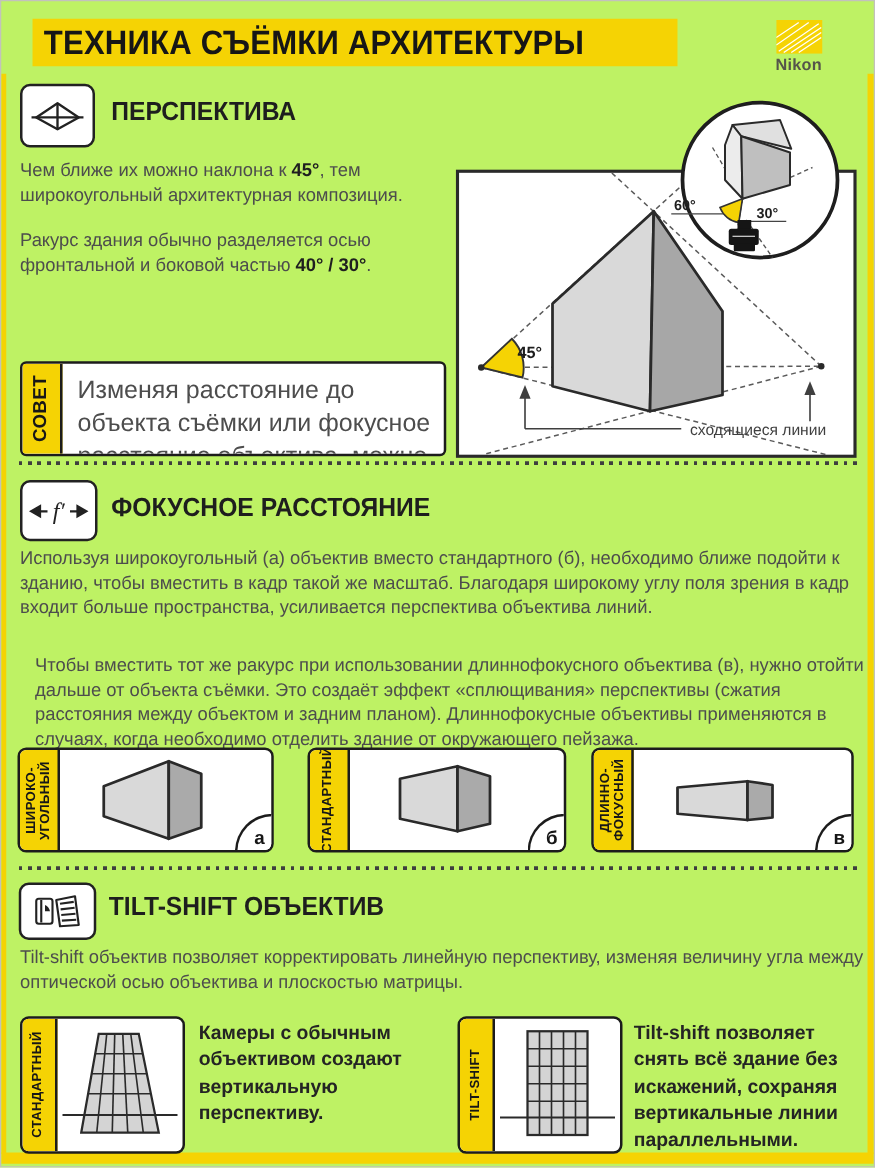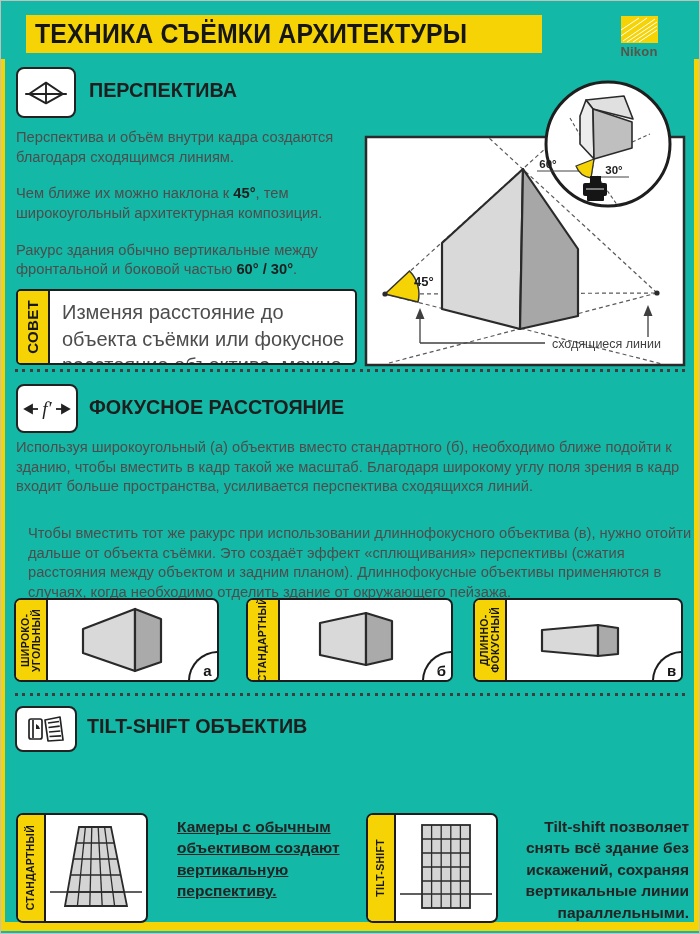--- a/index.html
+++ b/index.html
@@ -1,18 +1,18 @@
 <!DOCTYPE html>
 <html><head>
 <meta charset="utf-8">
 <style>
   html,body{margin:0;padding:0;background:#e8e8e4;}
   #poster{
     position:relative;width:698px;height:932px;margin:0 auto;
-    background:#14b8a6;border:1px solid #c2c2bc;overflow:hidden;
+    background:#bef264;border:1px solid #c2c2bc;overflow:hidden;
     font-family:"Liberation Sans",sans-serif;color:#4a4a4a;
   }
   .abs{position:absolute;}
   
   .edge{background:#f5d304;}
   
   .title-bar{left:25px;top:14px;width:516px;height:38px;background:#f5d304;display:flex;align-items:center;}
   .title-bar h1{
     margin:0 0 0 9px;font-size:27px;font-weight:800;color:#161616;letter-spacing:.2px;
     transform:scaleX(.92);transform-origin:left center;white-space:nowrap;
@@ -88,23 +88,22 @@
       <g stroke="#222" stroke-width="2" fill="none" stroke-linejoin="round">
         <line x1="2" y1="19" x2="46" y2="19"></line>
         <polygon points="6,19 24,7 42,19 24,29"></polygon>
         <line x1="24" y1="7" x2="24" y2="29"></line>
       </g>
     </svg>
   </div>
   <div class="abs sec-h" style="left:88px;top:77px;">ПЕРСПЕКТИВА</div>
 
   <div class="abs col" style="left:15px;top:127px;width:338px;">
-    <p class="para">Перспектива и объём внутри кадра создаются благодаря сходящимся линиям.</p>
     <p class="para"><span>Чем ближе их можно наклона к </span><b>45°</b><span>, тем широкоугольный архитектурная композиция.</span></p>
-    <p class="para"><span>Ракурс здания обычно вертикальные между фронтальной и боковой частью </span><b>60° / 30°</b><span>.</span></p>
+    <p class="para"><span>Ракурс здания обычно разделяется осью фронтальной и боковой частью </span><b>40° / 30°</b><span>.</span></p>
   </div>
 
   <div class="abs tip-box" style="left:15px;top:288px;width:337px;height:72px;">
     <div class="tip-strip">
       <span class="vlabel">СОВЕТ</span>
     </div>
     <div class="tip-text">Изменяя расстояние до объекта съёмки или фокусное расстояние объектива, можно добиться желаемой перспективы.</div>
   </div>
 
   <svg class="abs" style="left:361px;top:72px;" width="338" height="300" viewBox="0 0 338 300">
@@ -168,21 +167,21 @@
         <line x1="5" y1="15" x2="15" y2="15"></line>
         <polygon points="2,15 9,11 9,19"></polygon>
         <line x1="33" y1="15" x2="43" y2="15"></line>
         <polygon points="46,15 39,11 39,19"></polygon>
       </g>
       <text x="24" y="21" text-anchor="middle" font-size="19" font-style="italic" font-family="'Liberation Serif',serif" fill="#222">f′</text>
     </svg>
   </div>
   <div class="abs sec-h" style="left:88px;top:394px;">ФОКУСНОЕ РАССТОЯНИЕ</div>
 
-  <p class="abs para" style="left:15px;top:437px;width:676px;margin:0;">Используя широкоугольный (а) объектив вместо стандартного (б), необходимо ближе подойти к зданию, чтобы вместить в кадр такой же масштаб. Благодаря широкому углу поля зрения в кадр входит больше пространства, усиливается перспектива сходящихся линий.</p>
+  <p class="abs para" style="left:15px;top:437px;width:676px;margin:0;">Используя широкоугольный (а) объектив вместо стандартного (б), необходимо ближе подойти к зданию, чтобы вместить в кадр такой же масштаб. Благодаря широкому углу поля зрения в кадр входит больше пространства, усиливается перспектива объектива линий.</p>
   <p class="abs para" style="left:15px;top:511px;width:676px;margin:12px;">Чтобы вместить тот же ракурс при использовании длиннофокусного объектива (в), нужно отойти дальше от объекта съёмки. Это создаёт эффект «сплющивания» перспективы (сжатия расстояния между объектом и задним планом). Длиннофокусные объективы применяются в случаях, когда необходимо отделить здание от окружающего пейзажа.</p>
 
   <div class="abs frame-box" style="left:13px;top:597px;width:201px;height:80px;">
     <div class="strip lens-strip">
         <span class="vlabel">ШИРОКО-
 УГОЛЬНЫЙ</span>
       </div>
     <div class="draw-area">
       <svg width="160" height="76" viewBox="0 0 160 76">
         <g stroke="#2a2a2a" stroke-width="2.2" stroke-linejoin="round">
@@ -236,20 +235,21 @@
         <polygon points="21,6 36,3 39,26 24,27"></polygon>
         <line x1="24" y1="9" x2="35" y2="7.5"></line>
         <line x1="24.5" y1="13.5" x2="35.7" y2="12.2"></line>
         <line x1="25" y1="18" x2="36.4" y2="17"></line>
         <line x1="25.5" y1="22.5" x2="37" y2="21.8"></line>
       </g>
     </svg>
   </div>
   <div class="abs sec-h" style="left:86px;top:713px;">TILT-SHIFT ОБЪЕКТИВ</div>
 
+  <p class="abs para" style="left:15px;top:756px;width:676px;margin:0;">Tilt-shift объектив позволяет корректировать линейную перспективу, изменяя величину угла между оптической осью объектива и плоскостью матрицы.</p>
 
   <div class="abs frame-box" style="left:15px;top:812px;width:128px;height:106px;">
     <div class="strip card-strip">
         <span class="vlabel">СТАНДАРТНЫЙ</span>
       </div>
     <div class="draw-area">
       <svg width="96" height="100" viewBox="0 0 96 100">
         <polygon points="17,88 31,9 63,9 79,88" fill="#d4d4d4" stroke="#2a2a2a" stroke-width="1.8"></polygon>
         <g stroke="#2a2a2a" stroke-width="1.3">
           <line x1="28.2" y1="25" x2="66.2" y2="25"></line>
@@ -258,21 +258,21 @@
           <line x1="19.5" y1="74" x2="76.2" y2="74"></line>
           <line x1="37.4" y1="9" x2="29.4" y2="88"></line>
           <line x1="43.8" y1="9" x2="41.8" y2="88"></line>
           <line x1="50.2" y1="9" x2="54.2" y2="88"></line>
           <line x1="56.6" y1="9" x2="66.6" y2="88"></line>
         </g>
         <line x1="2" y1="74" x2="94" y2="74" stroke="#2a2a2a" stroke-width="1.7"></line>
       </svg>
     </div>
   </div>
-  <div class="abs card-text" style="left:176px;top:815px;width:176px;text-decoration:underline;">Камеры с обычным объективом создают вертикальную перспективу.</div>
+  <div class="abs card-text" style="left:158px;top:815px;width:176px;">Камеры с обычным объективом создают вертикальную перспективу.</div>
 
   <div class="abs frame-box" style="left:365px;top:812px;width:128px;height:106px;">
     <div class="strip card-strip">
         <span class="vlabel">TILT-SHIFT</span>
       </div>
     <div class="draw-area">
       <svg width="96" height="100" viewBox="0 0 96 100">
         <rect x="24" y="7" width="48" height="83" fill="#d4d4d4" stroke="#2a2a2a" stroke-width="1.8"></rect>
         <g stroke="#2a2a2a" stroke-width="1.3">
           <line x1="33.6" y1="7" x2="33.6" y2="90"></line>
@@ -281,15 +281,15 @@
           <line x1="62.4" y1="7" x2="62.4" y2="90"></line>
           <line x1="24" y1="21" x2="72" y2="21"></line>
           <line x1="24" y1="35" x2="72" y2="35"></line>
           <line x1="24" y1="49" x2="72" y2="49"></line>
           <line x1="24" y1="63" x2="72" y2="63"></line>
         </g>
         <line x1="2" y1="76" x2="94" y2="76" stroke="#2a2a2a" stroke-width="1.7"></line>
       </svg>
     </div>
   </div>
-  <div class="abs card-text" style="left:506px;top:815px;width:182px;text-align:right;">Tilt-shift позволяет снять всё здание без искажений, сохраняя вертикальные линии параллельными.</div>
+  <div class="abs card-text" style="left:506px;top:815px;width:182px;">Tilt-shift позволяет снять всё здание без искажений, сохраняя вертикальные линии параллельными.</div>
 
 </div>
 
 </body></html>

